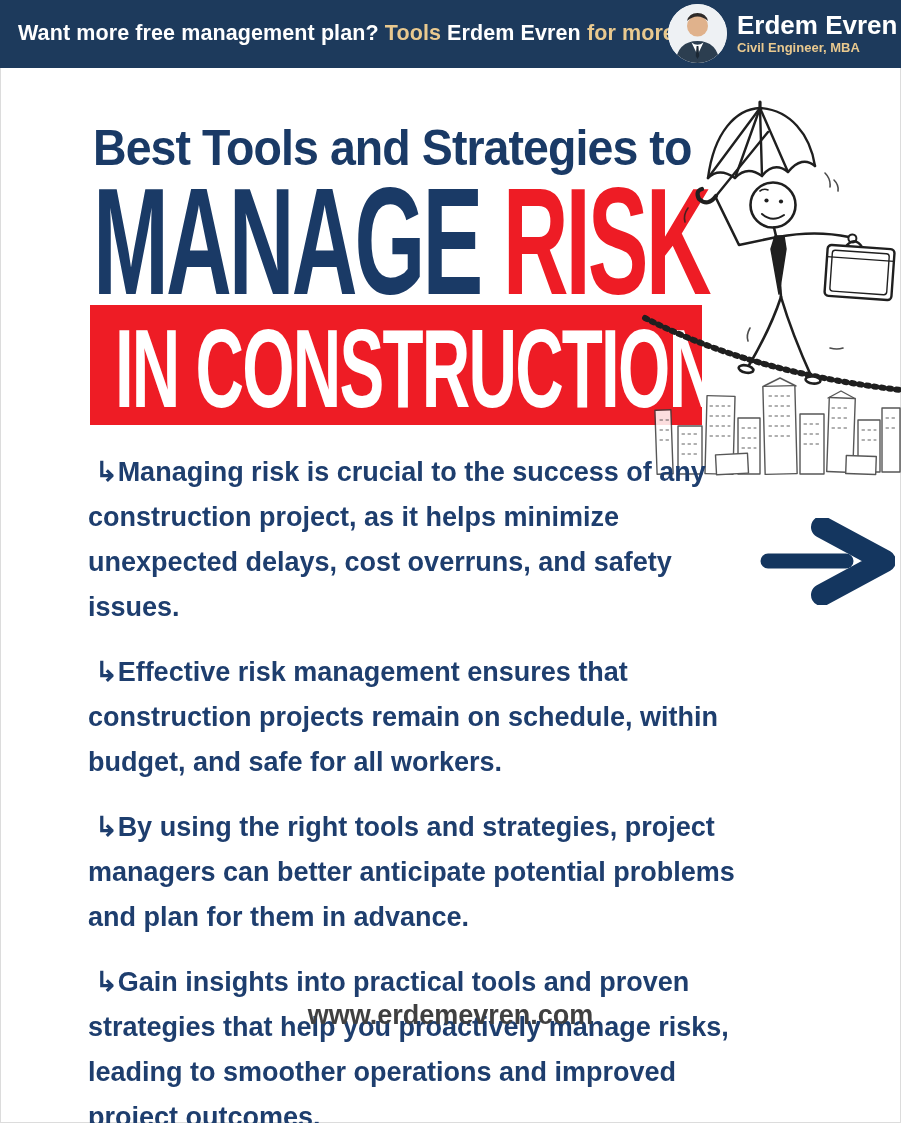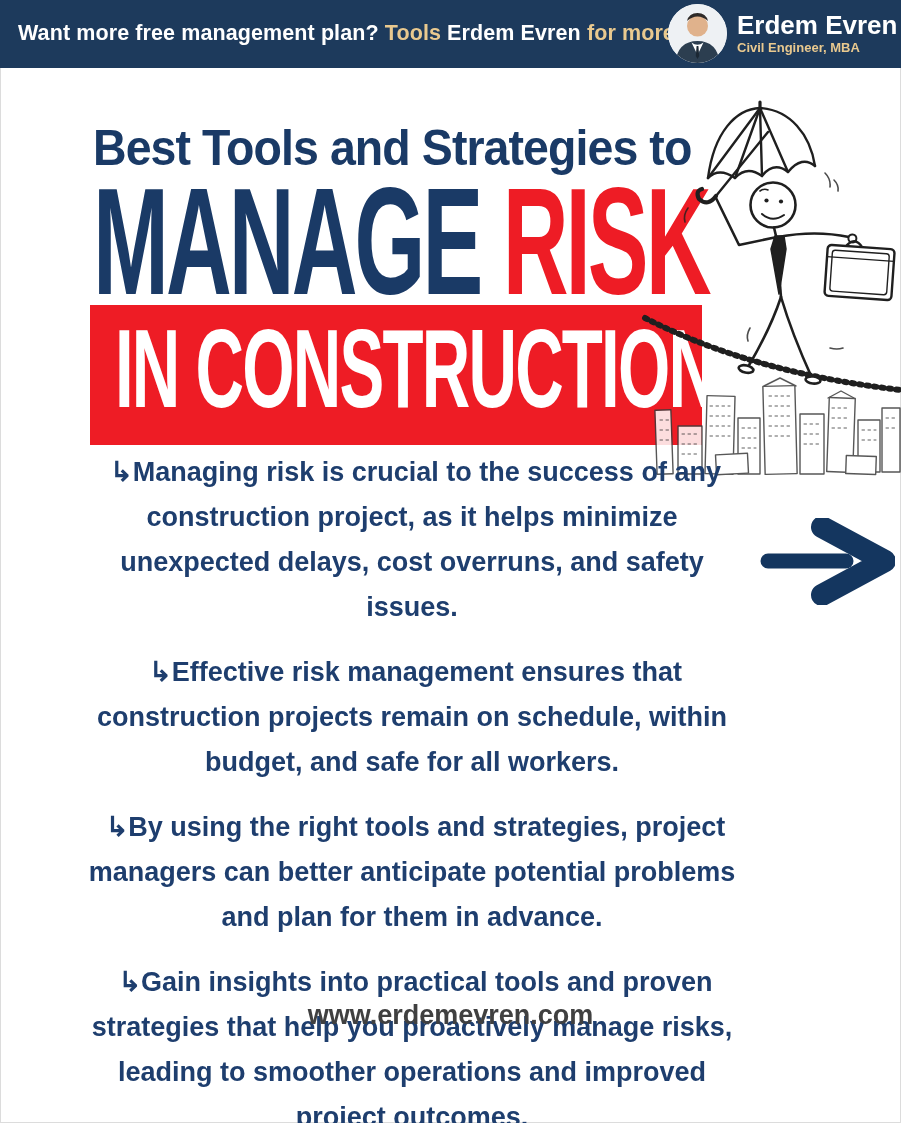--- a/index.html
+++ b/index.html
@@ -19,31 +19,31 @@
   .profile-name{position:absolute;left:737px;top:10px;font-size:26px;font-weight:800;color:#ffffff;white-space:nowrap;}
   .profile-sub{position:absolute;left:737px;top:40px;font-size:13px;font-weight:600;color:#e9c98f;white-space:nowrap;}
   
   .hero-subtitle{position:absolute;left:93px;top:123px;font-size:50px;font-weight:700;
     color:#1a3a66;line-height:1;white-space:nowrap;letter-spacing:-1px;
     transform:scaleX(.93);transform-origin:left top;}
   .hero-title{position:absolute;left:93px;top:165px;font-size:152px;font-weight:800;
     color:#1a3a66;line-height:1;white-space:nowrap;letter-spacing:-5px;
     transform:scaleX(.60);transform-origin:left top;}
   .hero-title .red{color:#ee1c25;}
-  .red-banner{position:absolute;left:90px;top:305px;width:612px;height:140px;background:#ee1c25;}
+  .red-banner{position:absolute;left:90px;top:305px;width:612px;height:120px;background:#ee1c25;}
   .banner-text{position:absolute;left:25px;top:8px;font-size:112px;font-weight:800;
     color:#ffffff;line-height:1;white-space:nowrap;letter-spacing:-3px;
     transform:scaleX(.60);transform-origin:left top;}
   
   .illustration{position:absolute;left:600px;top:78px;width:301px;height:412px;}
   .side-arrow{position:absolute;left:760px;top:518px;width:135px;height:87px;}
   
   .body-copy{position:absolute;left:88px;top:450px;width:648px;color:#1e3e6e;
     font-size:27px;line-height:45px;font-weight:600;}
-  .body-copy p{margin:0 0 20px 0;text-align:center;}
+  .body-copy p{margin:0 0 20px 0;}
   .body-copy .bullet{margin-left:7px;}
   
   .website{position:absolute;left:0;top:995px;width:901px;text-align:center;
     font-size:27px;line-height:40px;font-weight:800;color:#404040;}
   svg .ink{stroke:#1f1f1f;fill:none;stroke-linecap:round;stroke-linejoin:round;}
   svg .sketch{stroke:#3a3a3a;fill:#ffffff;stroke-linecap:round;stroke-linejoin:round;}
 </style>
 </head>
 <body>
 

